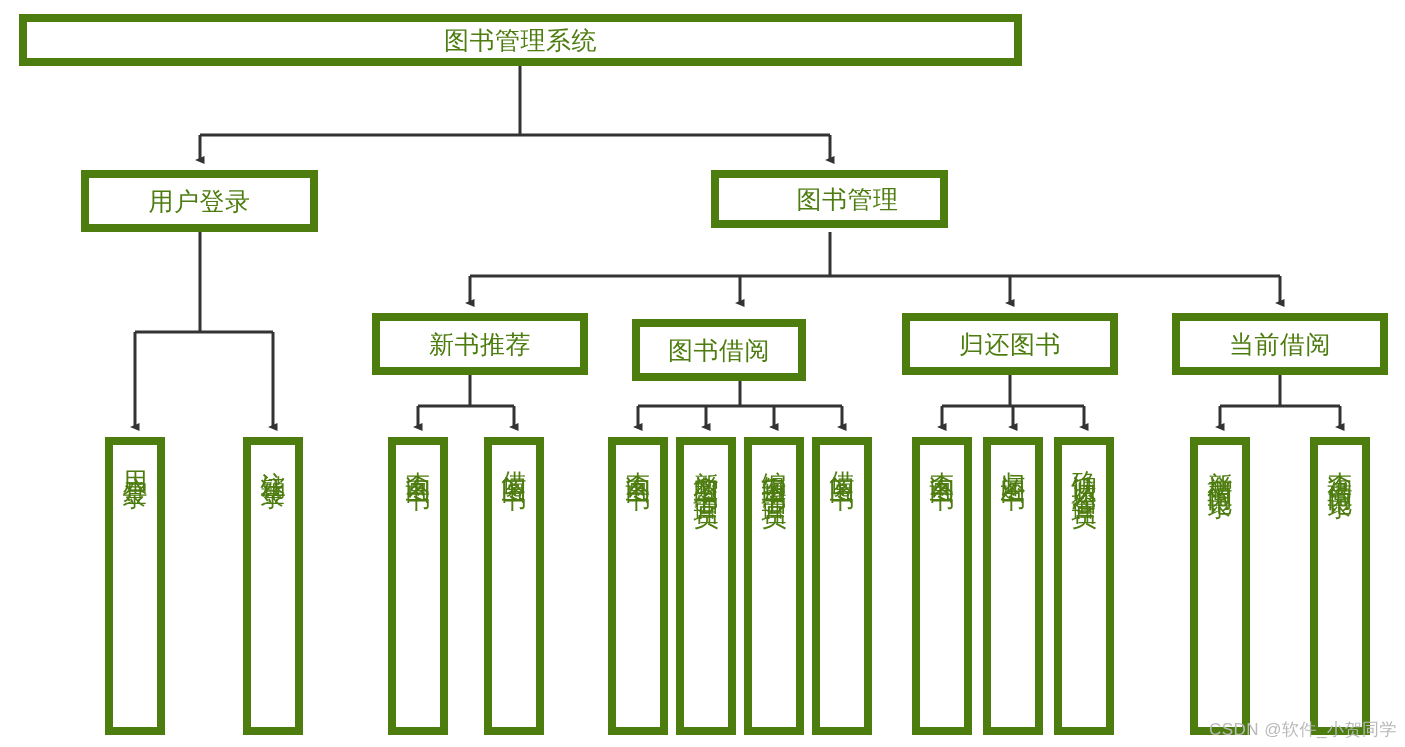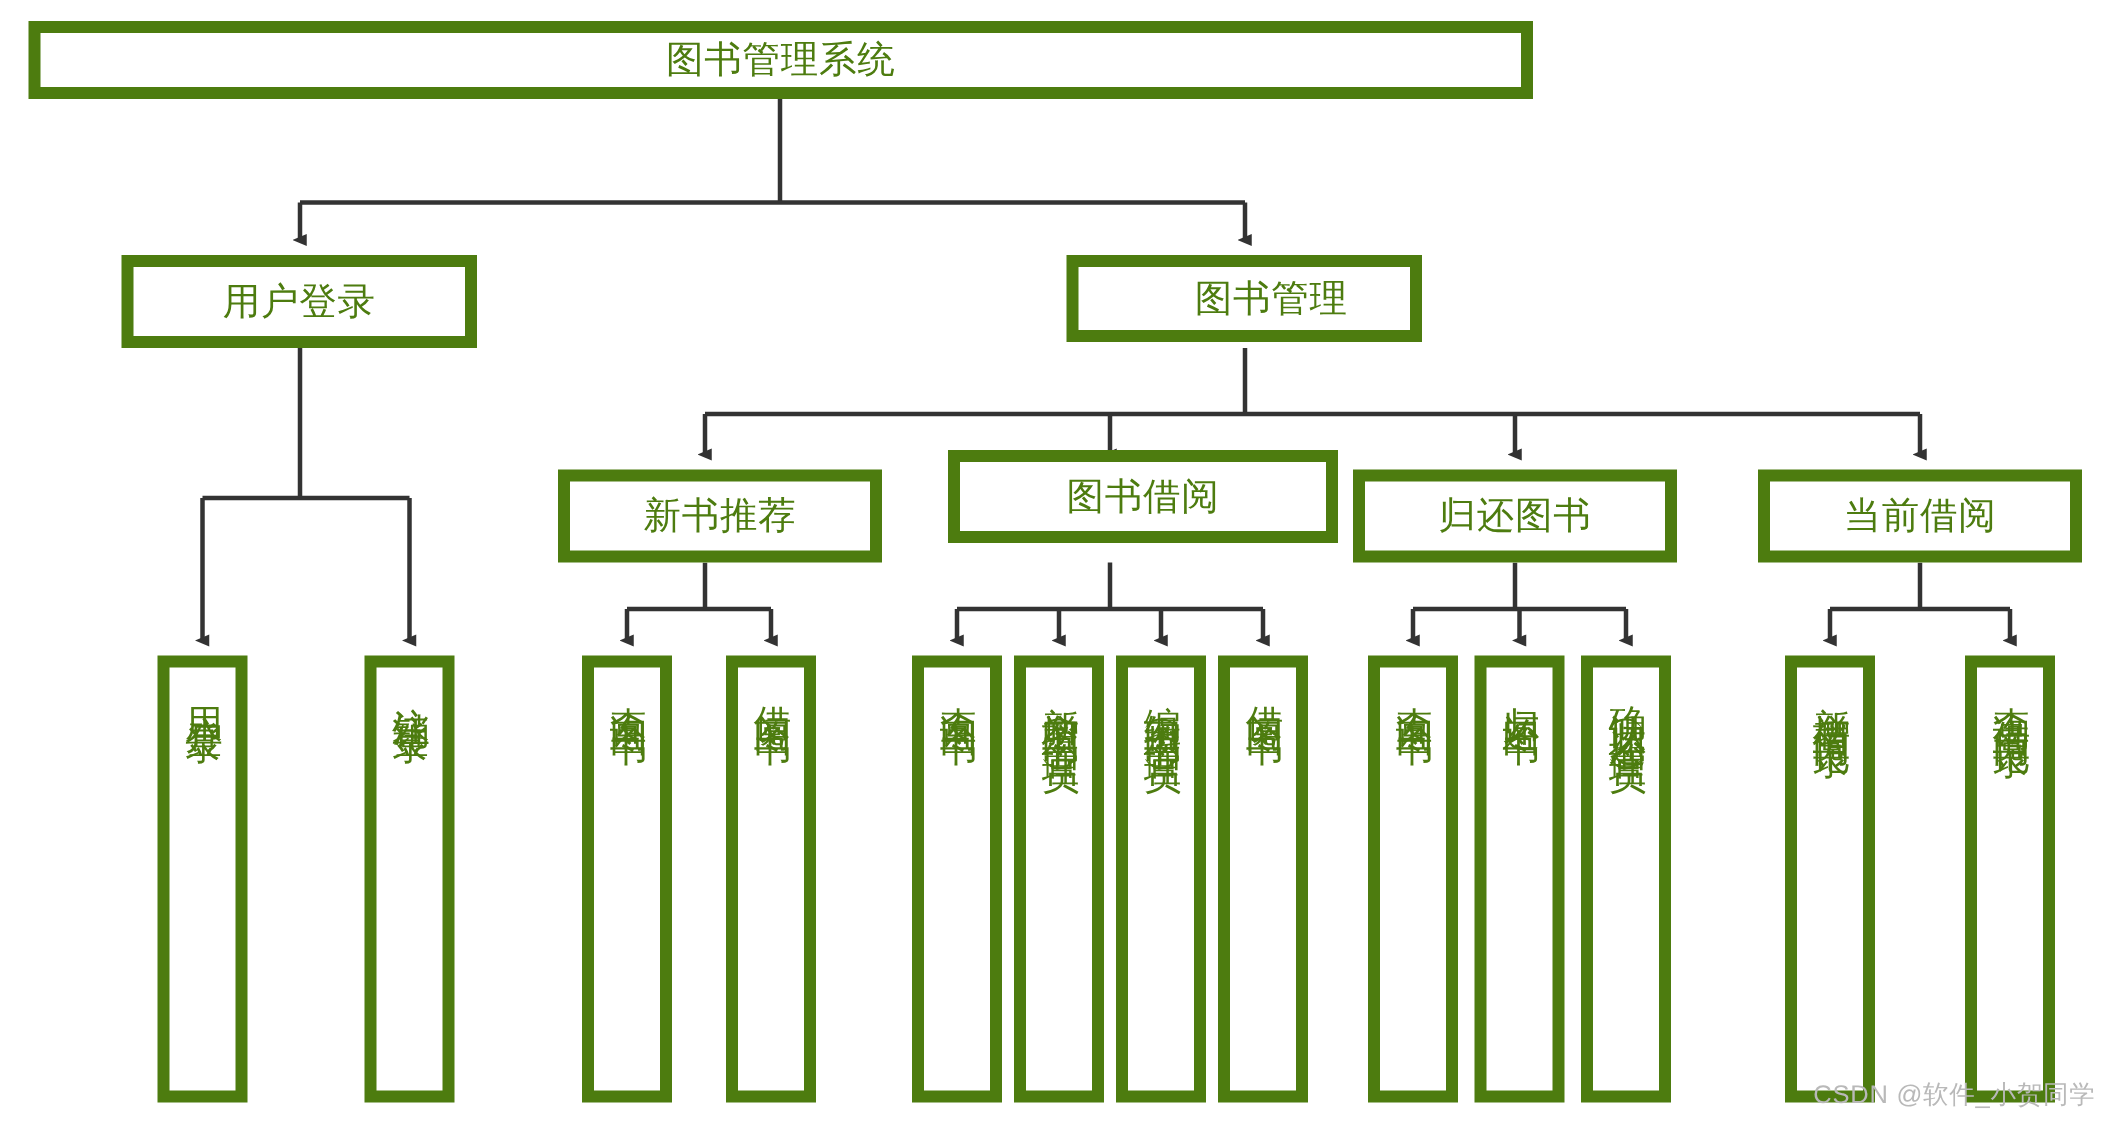--- a/index.html
+++ b/index.html
@@ -139,21 +139,21 @@
   <div class="node horiz" style="left: 81px; top: 170px; width: 237px; height: 62px;">
     <span class="label">用户登录</span>
   </div>
   <div class="node horiz" style="left: 711px; top: 170px; width: 237px; height: 58px; padding-left: 36px;">
     <span class="label">图书管理</span>
   </div>
 
   <div class="node horiz" style="left: 348px; top: 313px; width: 216px; height: 62px; margin-left: 24px;">
     <span class="label">新书推荐</span>
   </div>
-  <div class="node horiz" style="left: 632px; top: 300px; width: 260px; height: 62px;">
+  <div class="node horiz" style="left: 632px; top: 319px; width: 174px; height: 62px;">
     <span class="label">图书借阅</span>
   </div>
   <div class="node horiz" style="left: 902px; top: 313px; width: 216px; height: 62px;">
     <span class="label">归还图书</span>
   </div>
   <div class="node horiz" style="left: 1172px; top: 313px; width: 216px; height: 62px;">
     <span class="label">当前借阅</span>
   </div>
 
   <div class="node vert" style="left: 105px; top: 437px; width: 60px; height: 298px;">

